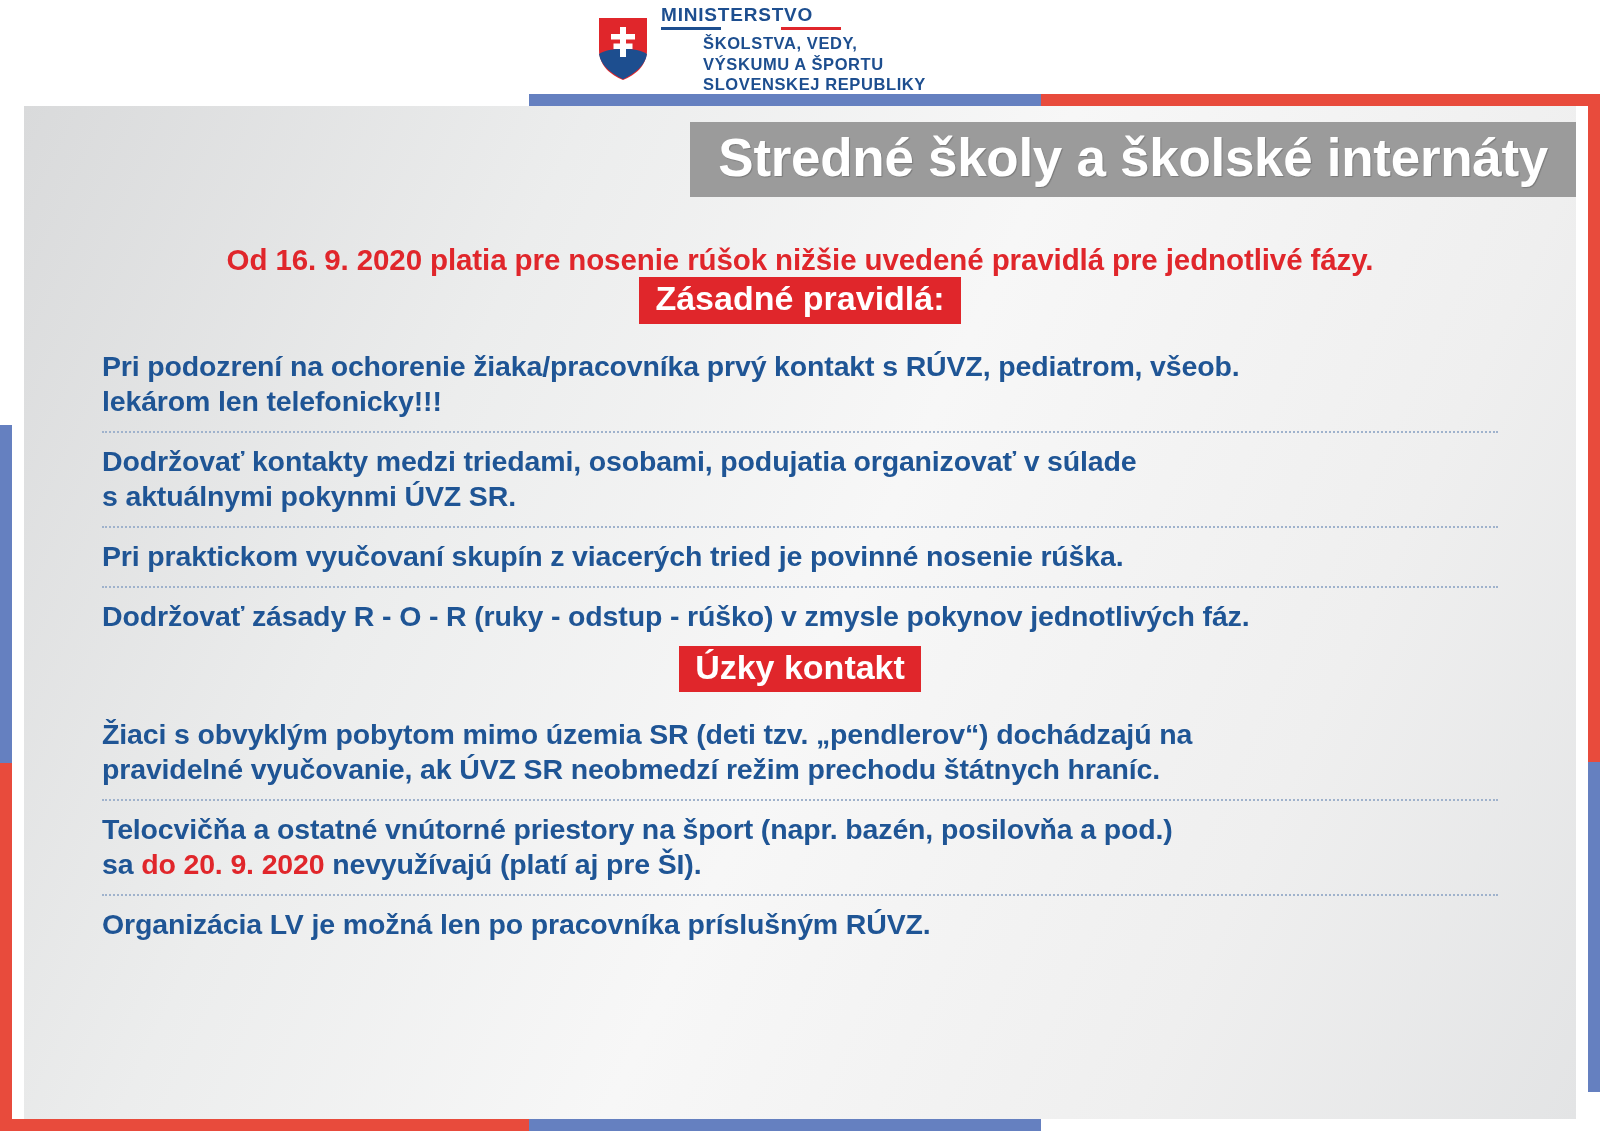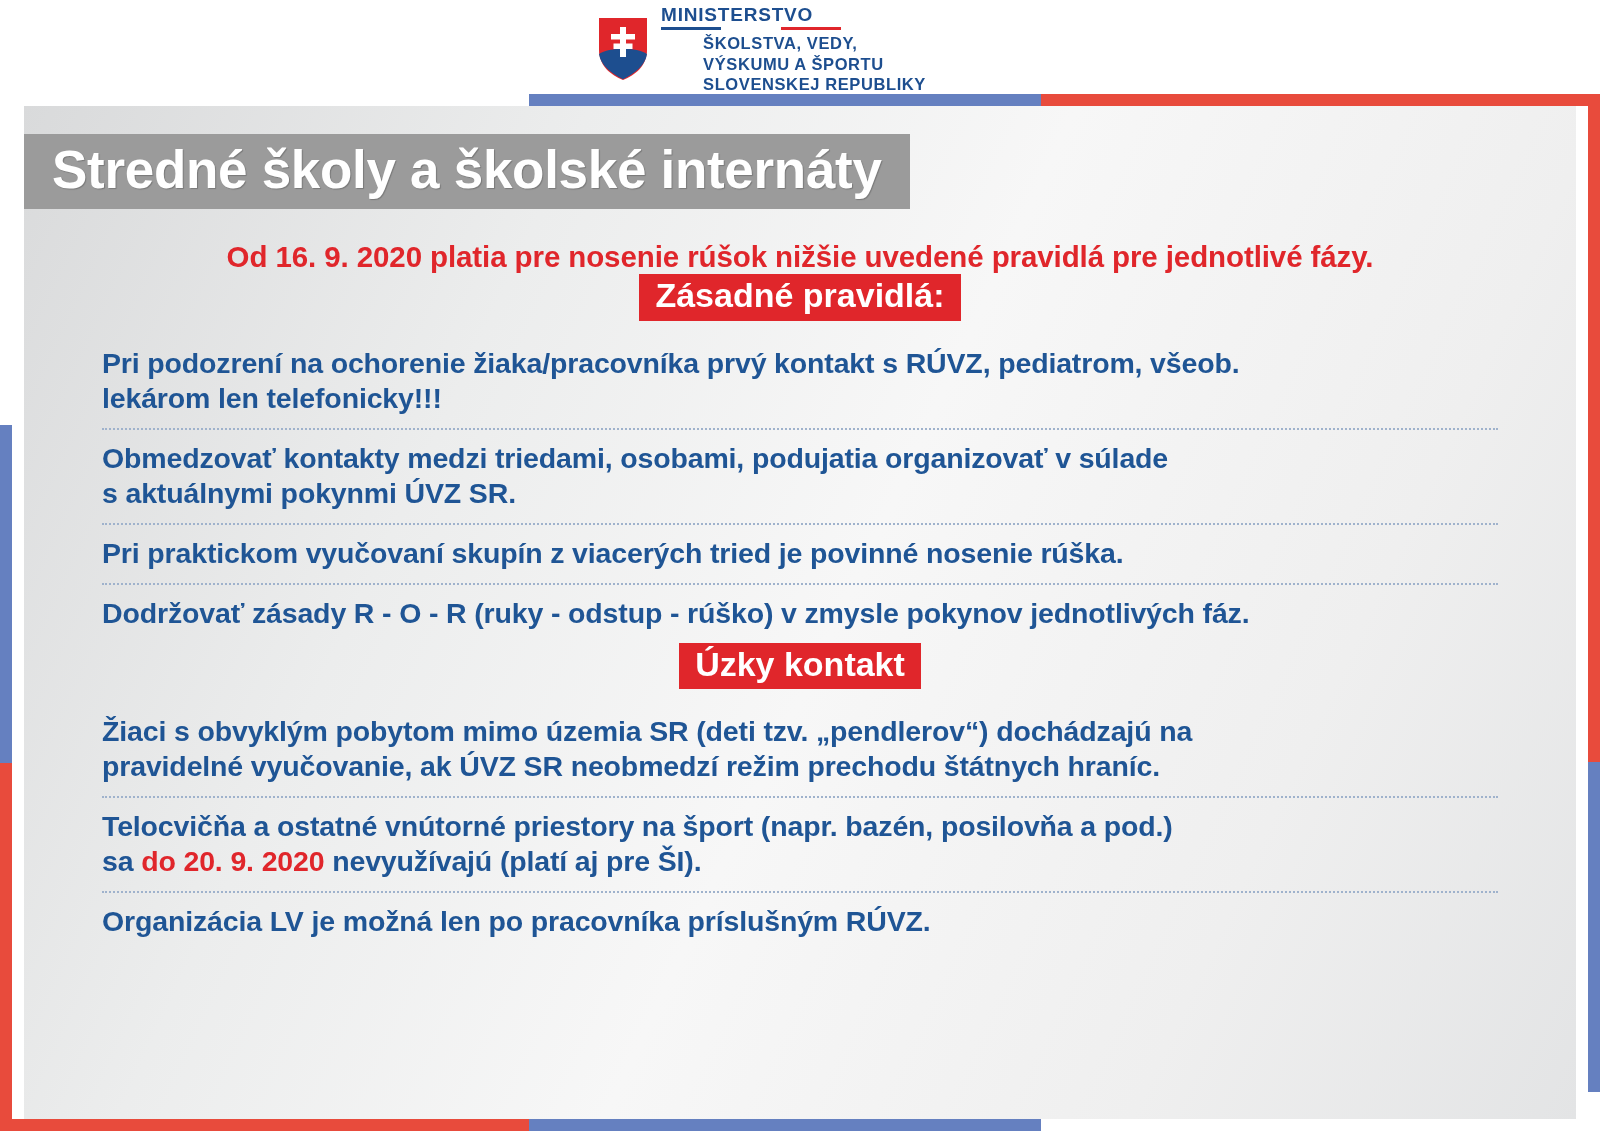--- a/index.html
+++ b/index.html
@@ -89,42 +89,42 @@
     left: 24px;
     top: 106px;
     width: 1552px;
     height: 1013px;
     padding: 0;
     box-sizing: border-box;
   }
 
   
   .title-row {
-    text-align: left;
-    margin-top: 28px;
+    text-align: right;
+    margin-top: 16px;
   }
   .title-banner {
     display: inline-block;
     background: #9b9b9b;
     color: #ffffff;
     font-size: 53px;
     font-weight: bold;
     letter-spacing: -0.3px;
     padding: 8px 28px 12px 28px;
     line-height: 1.04;
     text-shadow: 1px 1px 1px rgba(0,0,0,0.22);
   }
 
   
   .intro {
     text-align: center;
     color: #e0262b;
     font-size: 29.5px;
     font-weight: bold;
-    margin-top: 31px;
+    margin-top: 46px;
     letter-spacing: -0.1px;
   }
   .intro .strong { font-weight: bold; }
 
   
   .section-row {
     text-align: center;
   }
   .section-heading {
     display: inline-block;
@@ -203,21 +203,21 @@
 
     <div class="section-row">
       <span class="section-heading">Zásadné pravidlá:</span>
     </div>
     <div class="rules">
       <div class="rule">
         <span class="rule-line">Pri podozrení na ochorenie žiaka/pracovníka prvý kontakt s RÚVZ, pediatrom, všeob.</span>
         <span class="rule-line">lekárom len telefonicky!!!</span>
       </div>
       <div class="rule">
-        <span class="rule-line">Obmedzovať kontakty medzi triedami, osobami, podujatia organizovať v súlade</span>
+        <span class="rule-line">Dodržovať kontakty medzi triedami, osobami, podujatia organizovať v súlade</span>
         <span class="rule-line">s aktuálnymi pokynmi ÚVZ SR.</span>
       </div>
       <div class="rule">
         <span class="rule-line">Pri praktickom vyučovaní skupín z viacerých tried je povinné nosenie rúška.</span>
       </div>
       <div class="rule">
         <span class="rule-line">Dodržovať zásady R - O - R (ruky - odstup - rúško) v zmysle pokynov jednotlivých fáz.</span>
       </div>
     </div>
 

